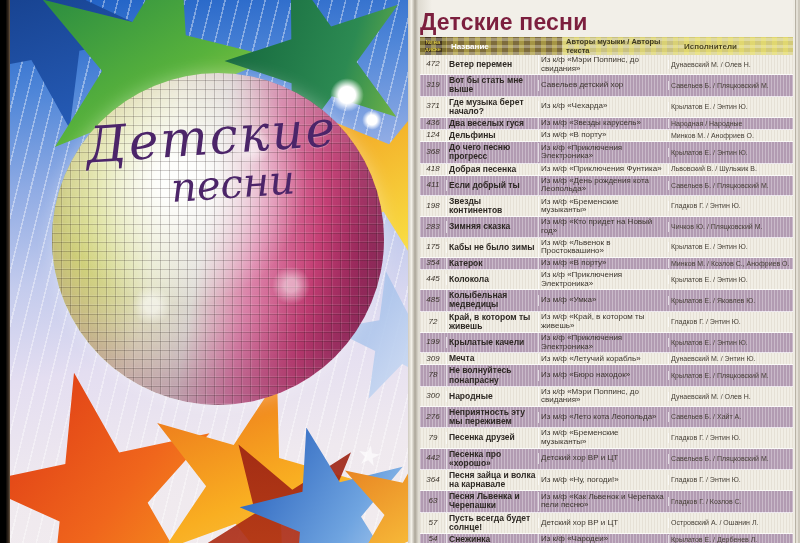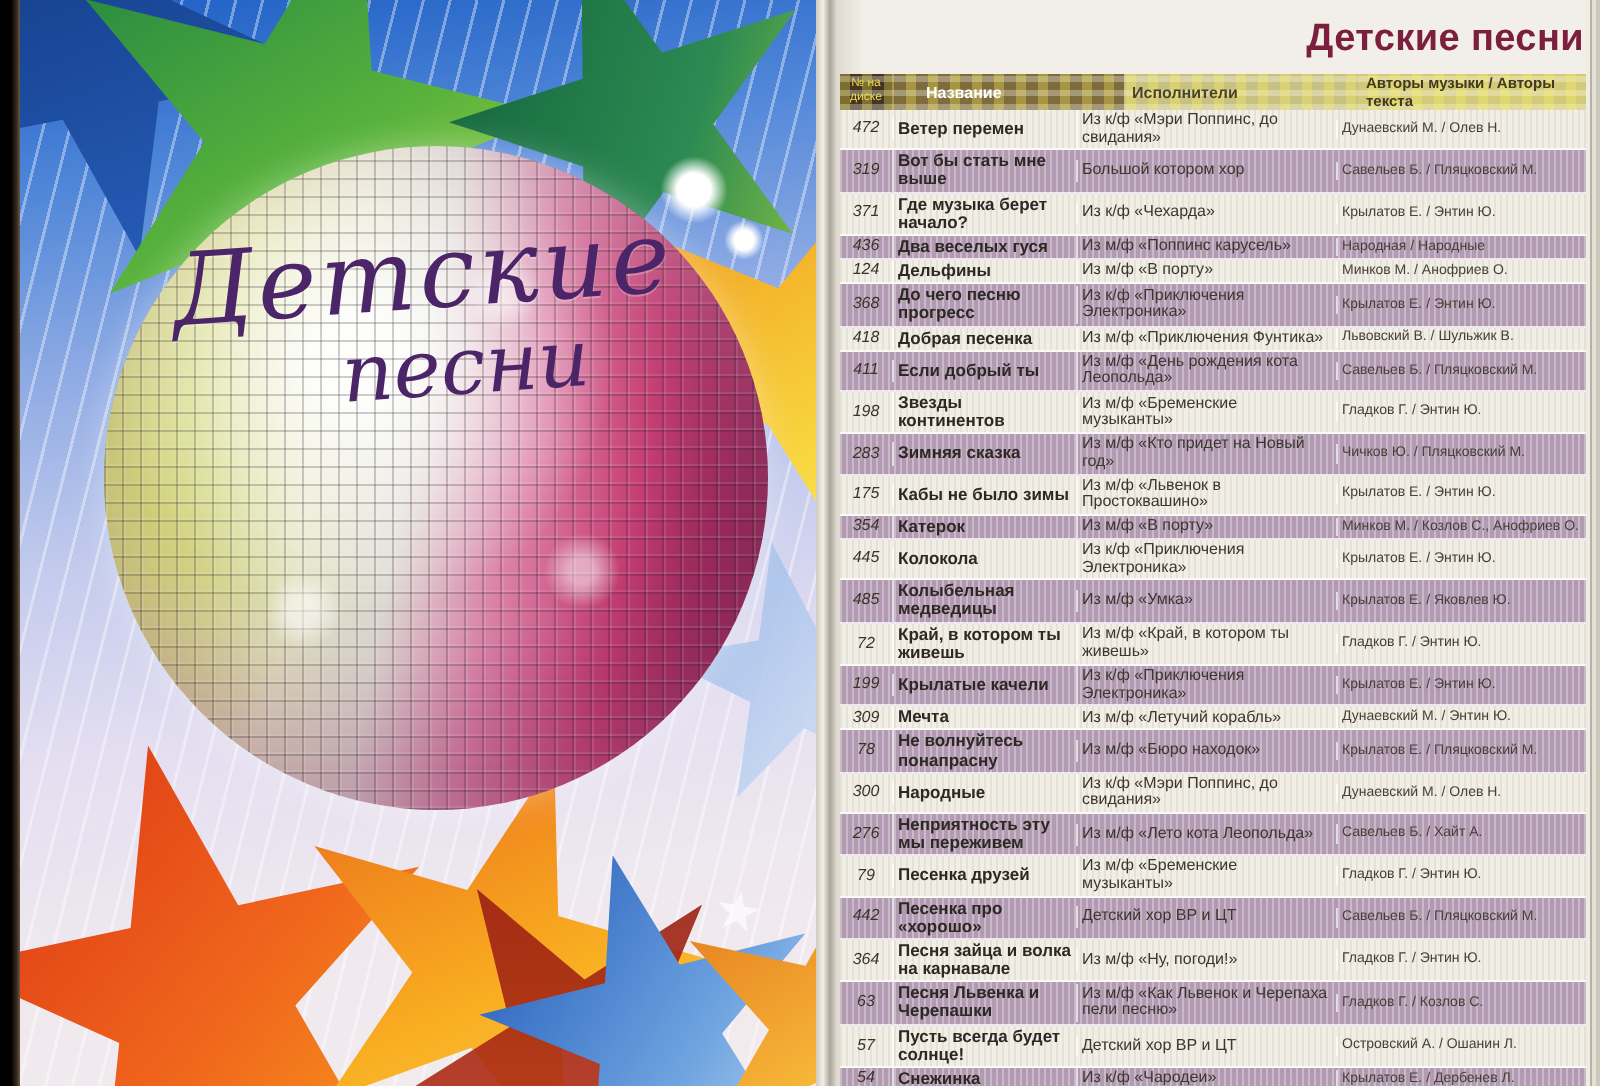--- a/index.html
+++ b/index.html
@@ -70,34 +70,34 @@
 
   
   .gutter { position:absolute; left:408px; top:0; width:10px; height:543px;
     background:linear-gradient(90deg,#cfcabf 0%,#f3f0e8 35%,#aba598 70%,#d9d5ca 100%); }
 
   
   .right-page { position:absolute; left:418px; top:0; width:382px; height:543px;
     background:linear-gradient(90deg,#dedad0 0,#f2efe8 14px,#f2efe8 100%); }
   .page-edge { position:absolute; right:0; top:0; width:7px; height:543px;
     background:repeating-linear-gradient(90deg,#efece4 0 2px,#b8b2a5 2px 3px,#e4e0d6 3px 5px,#cdc8bc 5px 7px); }
-  .page-title { margin:9px 8px 5px 2px; text-align:right; font-size:19px; font-weight:bold;
+  .page-title { margin:9px 8px 5px 2px; text-align:left; font-size:23px; font-weight:bold;
     color:#7c1f3e; letter-spacing:0.2px; }
 
   .songs-table { position:absolute; left:2px; top:37px; width:377px; bottom:0; overflow:hidden;
     font-size:8px; color:#38332c; }
   .thead { display:flex; min-height:18px; align-items:stretch;
     background:
       repeating-linear-gradient(90deg, rgba(255,244,90,0.30) 0 5px, transparent 5px 11px),
       repeating-linear-gradient(0deg, rgba(255,255,255,0.30) 0 3px, transparent 3px 7px),
       linear-gradient(90deg,#43351f 0 26px,#7e6c3c 26px 142px,#c9c181 142px 259px,#d3ca79 259px 100%); }
   .thead .cell { display:flex; align-items:center; }
   .th-num { width:26px; color:#f0dc4a; font-size:6px; line-height:1.1; padding:1px 1px;
     text-align:center; justify-content:center; }
-  .th-name { width:116px; color:#ffffff; font-weight:bold; font-size:8px; padding-left:17px; }
+  .th-name { width:116px; color:#ffffff; font-weight:bold; font-size:8px; padding-left:5px; }
   .th-source { width:117px; color:#4d461f; font-weight:bold; font-size:8px; padding-left:4px; }
   .th-authors { flex:1; color:#3e3920; font-weight:bold; font-size:7.5px; padding-left:4px; }
 
   .trow { display:flex; align-items:center; min-height:11px;
     background-color:#f1eee5;
     background-image:repeating-linear-gradient(90deg, rgba(185,175,155,0.20) 0 1px, transparent 1px 3px);
     border-bottom:1px solid rgba(255,255,255,0.75); }
   .trow.alt { background-color:#b29bb2;
     background-image:repeating-linear-gradient(90deg, rgba(255,255,255,0.30) 0 1px, transparent 1px 3px); }
   .trow .cell { padding:1px 2px; line-height:1.08; }
@@ -139,46 +139,46 @@
   </div>
 
   <div class="gutter"></div>
 
   <div class="right-page">
     <div class="page-title">Детские песни</div>
     <div class="songs-table">
       <div class="thead">
         <div class="cell th-num">№ на диске</div>
         <div class="cell th-name">Название</div>
+        <div class="cell th-authors">Авторы музыки / Авторы текста</div>
         <div class="cell th-source">Исполнители</div>
-        <div class="cell th-authors">Авторы музыки / Авторы текста</div>
       </div>
       <div class="tbody" id="table-body">
           <div class="trow">
             <div class="cell c-num">472</div>
             <div class="cell c-name">Ветер перемен</div>
             <div class="cell c-source">Из к/ф «Мэри Поппинс, до свидания»</div>
             <div class="cell c-authors">Дунаевский М. / Олев Н.</div>
           </div>
           <div class="trow alt">
             <div class="cell c-num">319</div>
             <div class="cell c-name">Вот бы стать мне выше</div>
-            <div class="cell c-source">Большой котором хор</div>
+            <div class="cell c-source">Савельев детский хор</div>
             <div class="cell c-authors">Савельев Б. / Пляцковский М.</div>
           </div>
           <div class="trow">
             <div class="cell c-num">371</div>
             <div class="cell c-name">Где музыка берет начало?</div>
             <div class="cell c-source">Из к/ф «Чехарда»</div>
             <div class="cell c-authors">Крылатов Е. / Энтин Ю.</div>
           </div>
           <div class="trow alt">
             <div class="cell c-num">436</div>
             <div class="cell c-name">Два веселых гуся</div>
-            <div class="cell c-source">Из м/ф «Поппинс карусель»</div>
+            <div class="cell c-source">Из м/ф «Звезды карусель»</div>
             <div class="cell c-authors">Народная / Народные</div>
           </div>
           <div class="trow">
             <div class="cell c-num">124</div>
             <div class="cell c-name">Дельфины</div>
             <div class="cell c-source">Из м/ф «В порту»</div>
             <div class="cell c-authors">Минков М. / Анофриев О.</div>
           </div>
           <div class="trow alt">
             <div class="cell c-num">368</div>

